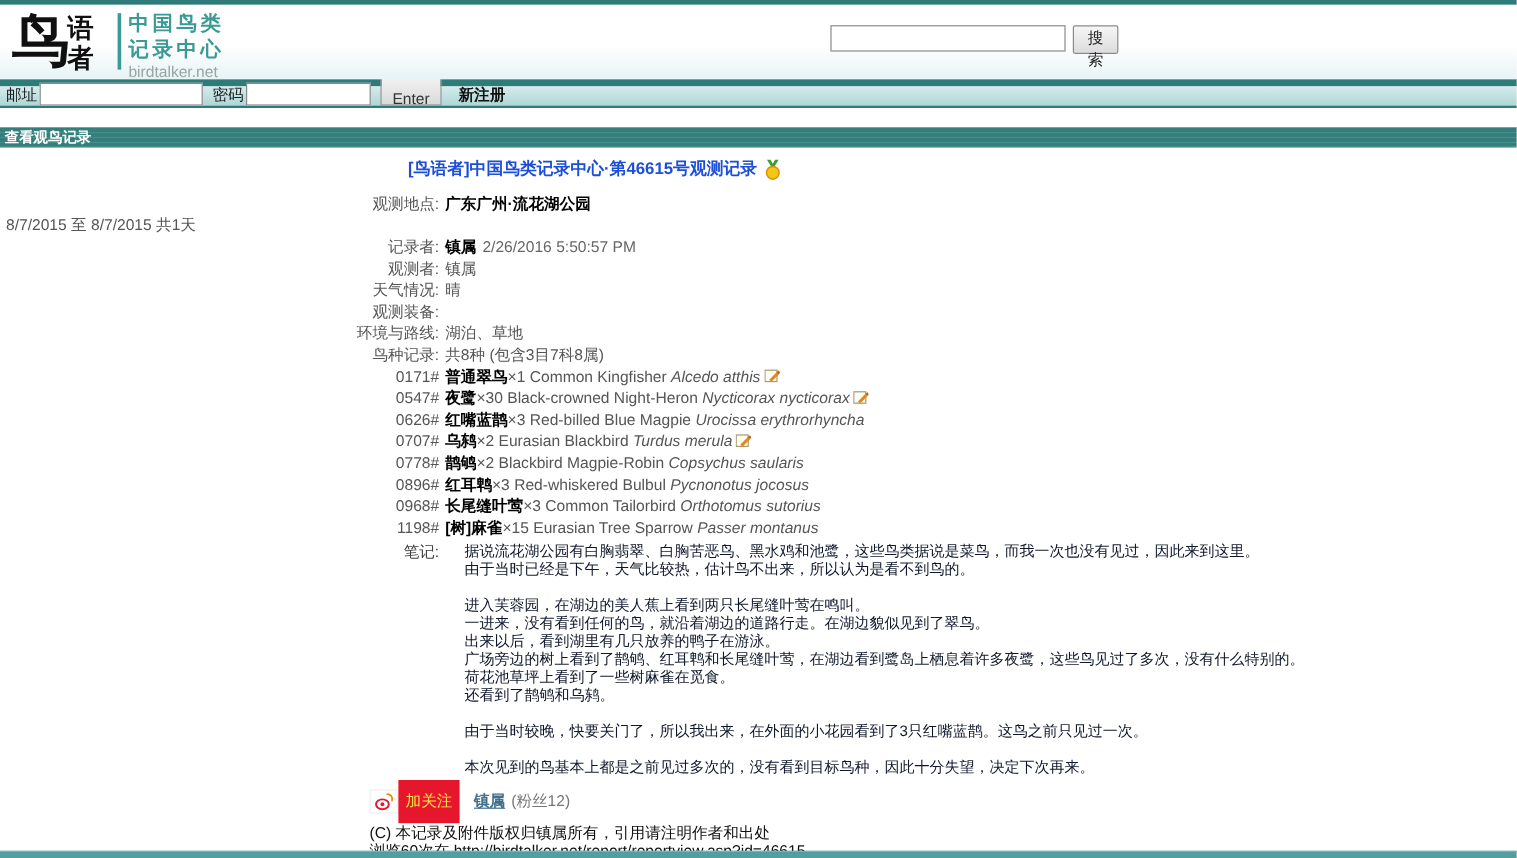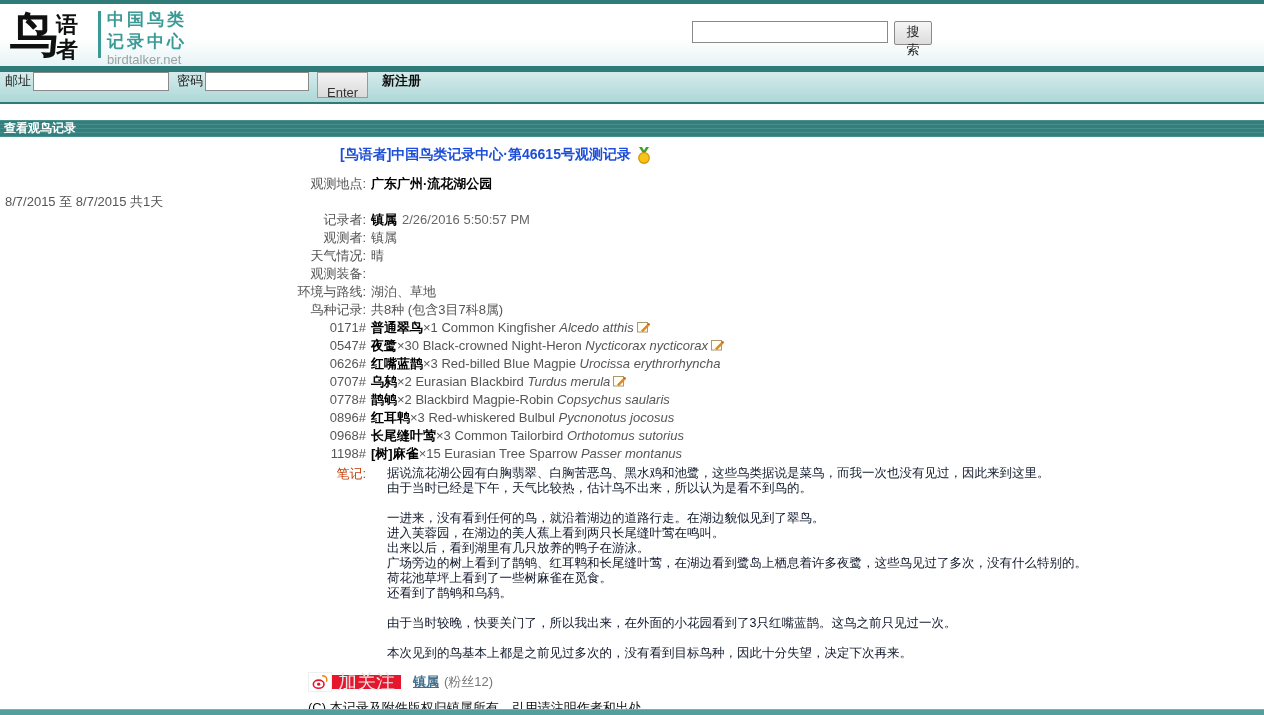--- a/index.html
+++ b/index.html
@@ -17,22 +17,22 @@
                 font-size:22px; line-height:25px; margin:6px 0 0 -2px; }
   .brand-divider { position:absolute; left:98px; top:7px; width:3px; height:47px; background:#3a9a96; }
   .brand { position:absolute; left:107px; top:5px; color:#3a9a96; font-size:17px; line-height:22px; letter-spacing:3px; font-weight:bold; }
   .brand-domain { position:absolute; left:107px; top:48px; color:#9aa4a4; font-size:13px; }
   .search-area { position:absolute; left:692px; top:17px; display:flex; align-items:flex-start; }
   .search-input { width:196px; height:22px; border:1px solid #8a8a8a; font-size:13px; padding:1px 4px; outline:none; }
   .search-btn { width:38px; height:24px; margin-left:6px; font-size:13px; color:#222;
                 background:linear-gradient(#f6f6f6,#dcdcdc); border:1px solid #8a8a8a; border-radius:2px; }
   
   .login-stripe { height:6px; background:#2e7b79; }
-  .login-bar { height:32px; background:linear-gradient(#d5ebeb,#aed7d7); border-bottom:2px solid #2e7b79;
-               display:flex; align-items:flex-start; padding-left:5px; font-size:13px; color:#1b1b1b; }
+  .login-bar { height:18px; background:linear-gradient(#d5ebeb,#aed7d7); border-bottom:2px solid #2e7b79;
+               display:flex; align-items:flex-end; padding-left:5px; font-size:13px; color:#1b1b1b; }
   .login-bar label { margin-right:2px; }
   .login-input { height:19px; border:1px solid #8a8a8a; margin-right:8px; outline:none; font-size:12px; padding:0 3px; }
   .email-input { width:136px; }
   .pwd-input { width:104px; }
   .enter-btn { height:21px; padding:12px 9px; font-size:13px; color:#333;
                background:linear-gradient(#f4f4f4,#dadada); border:1px solid #999; margin-right:14px; }
   .register-link { color:#101010; font-weight:bold; text-decoration:none; }
   .white-gap { height:16px; background:#fff; }
   .section-bar { height:17px; padding-left:4px; color:#fff; font-weight:bold; font-size:12px; line-height:16px;
                  background:repeating-linear-gradient(180deg,#45908e 0 1px,#357e7c 1px 4px); }
@@ -45,27 +45,27 @@
   .d-row { display:flex; line-height:18px; }
   .d-label { flex:0 0 366px; text-align:right; white-space:pre;padding-left:44px; }
   .d-val { margin-left:5px; white-space:pre; }
   .v-strong { color:#000; font-weight:bold; }
   .v-dim { color:#666; }
   .sp-cn { color:#000; font-weight:bold; }
   .sp-latin { font-style:italic; }
   .edit-icon { display:inline-block; width:13px; height:12px; margin-left:3px; vertical-align:-1px; }
   
   .note-row { display:flex; margin-top:3px; }
-  .note-label { flex:0 0 366px; text-align:right; font-size:13px; color:#c2410c; line-height:15px; }
+  .note-label { flex:0 0 366px; text-align:right; font-size:13px; color:#404040; line-height:15px; }
   .notes { margin-left:21px; font-size:12.5px; line-height:15px; color:#0f172a; }
   .note-line { min-height:15px; white-space:pre-wrap; }
   
   .follow-row { margin:10px 0 0 308px; display:flex; align-items:center; height:22px; }
   .weibo-box { width:24px; height:20px; background:#fff; border:1px solid #eee; display:flex; align-items:center; justify-content:center; }
-  .follow-btn { height:14px; background:#e6162d; color:#e5e5e5; font-size:19px; padding:0 6px;
+  .follow-btn { height:36px; background:#e6162d; color:#fde047; font-size:13px; padding:0 6px;
                 display:flex; align-items:center; border:none; }
   .author-name { margin-left:12px; font-weight:bold; color:#40708c; font-size:13px; }
   .fans { margin-left:5px; color:#777; font-size:13px; }
   .copyright { margin:7px 0 0 308px; font-size:13px; color:#101010; line-height:15px; }
   .views { margin-left:308px; font-size:13px; color:#101010; line-height:15px; }
   .footer-bar { position:absolute; left:0; bottom:0; width:100%; height:6px; background:#539e9e; border-top:1px solid #70b5b3; }
 </style>
 </head>
 <body>
 
@@ -195,22 +195,22 @@
       <span class="d-val"><span class="sp-cn">[树]麻雀</span><span>×15</span> <span>Eurasian Tree Sparrow</span> <span class="sp-latin">Passer montanus</span></span>
     </div>
   </div>
 
   <div class="note-row">
     <span class="note-label">笔记:</span>
     <div class="notes">
       <div class="note-line">据说流花湖公园有白胸翡翠、白胸苦恶鸟、黑水鸡和池鹭，这些鸟类据说是菜鸟，而我一次也没有见过，因此来到这里。</div>
       <div class="note-line">由于当时已经是下午，天气比较热，估计鸟不出来，所以认为是看不到鸟的。</div>
       <div class="note-line"></div>
+      <div class="note-line">进入芙蓉园，在湖边的美人蕉上看到两只长尾缝叶莺在鸣叫。</div>
       <div class="note-line">一进来，没有看到任何的鸟，就沿着湖边的道路行走。在湖边貌似见到了翠鸟。</div>
-      <div class="note-line">进入芙蓉园，在湖边的美人蕉上看到两只长尾缝叶莺在鸣叫。</div>
       <div class="note-line">出来以后，看到湖里有几只放养的鸭子在游泳。</div>
       <div class="note-line">广场旁边的树上看到了鹊鸲、红耳鹎和长尾缝叶莺，在湖边看到鹭岛上栖息着许多夜鹭，这些鸟见过了多次，没有什么特别的。</div>
       <div class="note-line">荷花池草坪上看到了一些树麻雀在觅食。</div>
       <div class="note-line">还看到了鹊鸲和乌鸫。</div>
       <div class="note-line"></div>
       <div class="note-line">由于当时较晚，快要关门了，所以我出来，在外面的小花园看到了3只红嘴蓝鹊。这鸟之前只见过一次。</div>
       <div class="note-line"></div>
       <div class="note-line">本次见到的鸟基本上都是之前见过多次的，没有看到目标鸟种，因此十分失望，决定下次再来。</div>
     </div>
   </div>

